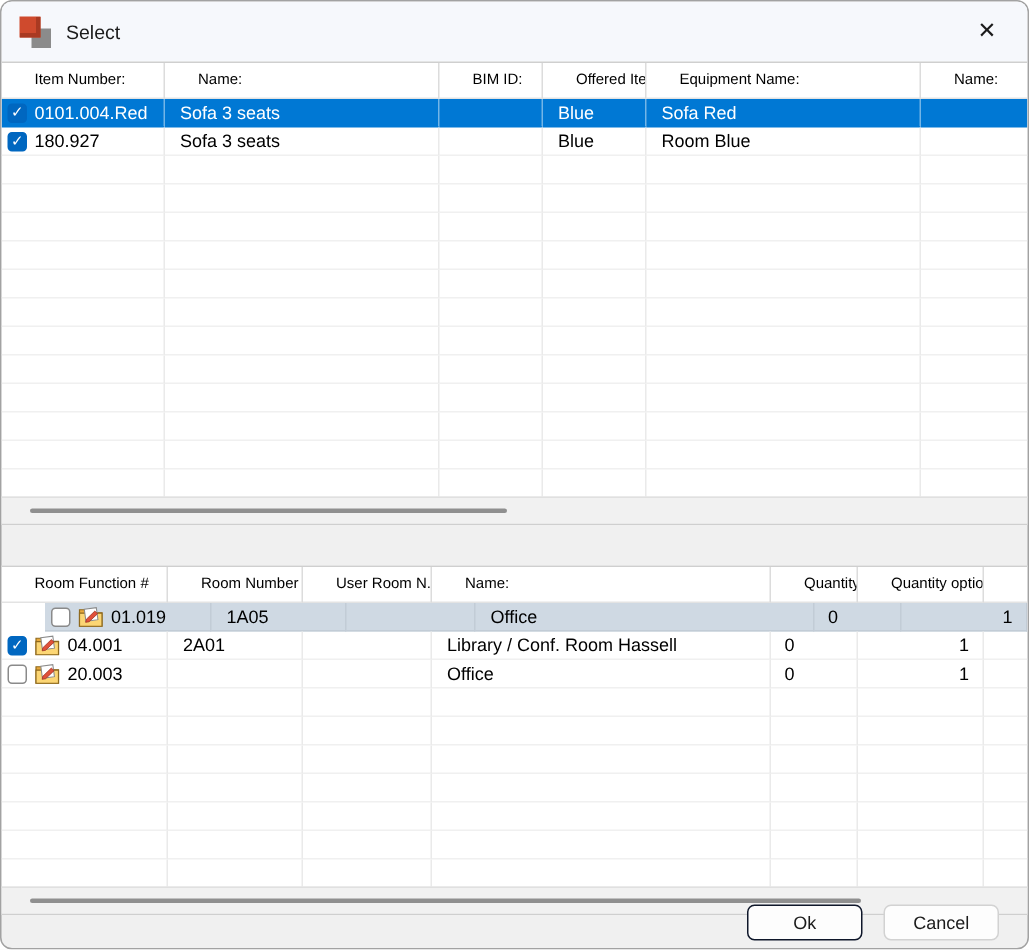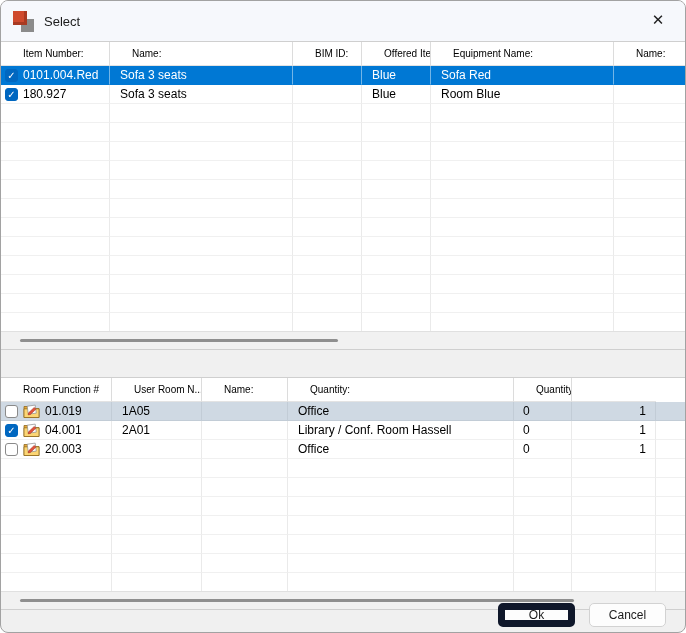--- a/index.html
+++ b/index.html
@@ -29,38 +29,38 @@
   .trow { height:19px; }
   .cell { font-size:12px; color:#000; line-height:18px; padding-left:10px; border-right:1px solid #eaeaea;
           border-bottom:1px solid #f0f0f0; white-space:nowrap; overflow:hidden; }
   .cell:last-child { border-right:none; }
   .cell.first { display:flex; align-items:center; padding-left:4px; gap:5px; }
   .panel-bottom .cell.c4 { padding-left:9px; }
   .panel-bottom .cell.c5 { text-align:right; padding-right:9px; }
   
   .panel-top .trow.sel { background:#0078d4; }
   .panel-top .trow.sel .cell { color:#fff; border-right-color:rgba(255,255,255,.45); border-bottom-color:transparent; }
-  .panel-bottom .trow.sel { background:#cfd9e3; }
+  .panel-bottom .trow.sel { background:#cfd9e3;margin-left:29px; }
   .panel-bottom .trow.sel .cell { border-bottom-color:#c2ccd6; border-right-color:#c2ccd6; }
   
   .cb { flex:0 0 auto; width:13px; height:13px; border-radius:3px; border:1px solid #8a8a8a; background:#fff;
         display:inline-flex; align-items:center; justify-content:center; font-size:10px; line-height:11px; color:#fff; }
   .cb.on { background:#0067c0; border-color:#0067c0; }
   
   .folder-ic { flex:0 0 auto; width:17px; height:14px; display:inline-block; }
   .folder-ic svg { display:block; }
   
   .hscroll { position:absolute; left:0; right:0; bottom:0; height:18px; background:#f1f1f1; border-top:1px solid #e0e0e0; }
   .hthumb { position:absolute; top:7px; height:3px; background:#8f8f8f; border-radius:2px; }
   .panel-top    .hthumb { left:19px; width:318px; }
   .panel-bottom .hthumb { left:19px; width:554px; }
   
   .btn { position:absolute; top:602px; width:77px; height:24px; background:#fdfdfd; border-radius:5px;
          font-size:12px; color:#1b1b1b; display:flex; align-items:center; justify-content:center; cursor:pointer; }
-  .btn-ok { left:497px; border:7px solid #0f172a; }
+  .btn-ok { left:497px; border:1px solid #0f172a; }
   .btn-cancel { left:588px; border:1px solid #d2d2d2; }
 </style>
 </head>
 <body>
 
 <div class="dialog">
 
   <div class="titlebar">
     <span class="app-icon">
       <span class="sq-gray"></span>
@@ -200,20 +200,21 @@
         </div>
       </div>
     <div class="hscroll">
       <div class="hthumb"></div>
     </div>
   </div>
 
   <div class="panel panel-bottom" id="rooms-panel">
     <div class="thead">
         <div class="hcell c0">Room Function #</div>
+        <div class="hcell c1">Room Number</div>
         <div class="hcell c2">User Room N...</div>
         <div class="hcell c3">Name:</div>
         <div class="hcell c4">Quantity:</div>
         <div class="hcell c5">Quantity option:</div>
         <div class="hcell c6"></div>
       </div>
     <div class="tbody">
         <div class="trow sel">
           <div class="cell c0 first">
             <span class="cb"></span>

